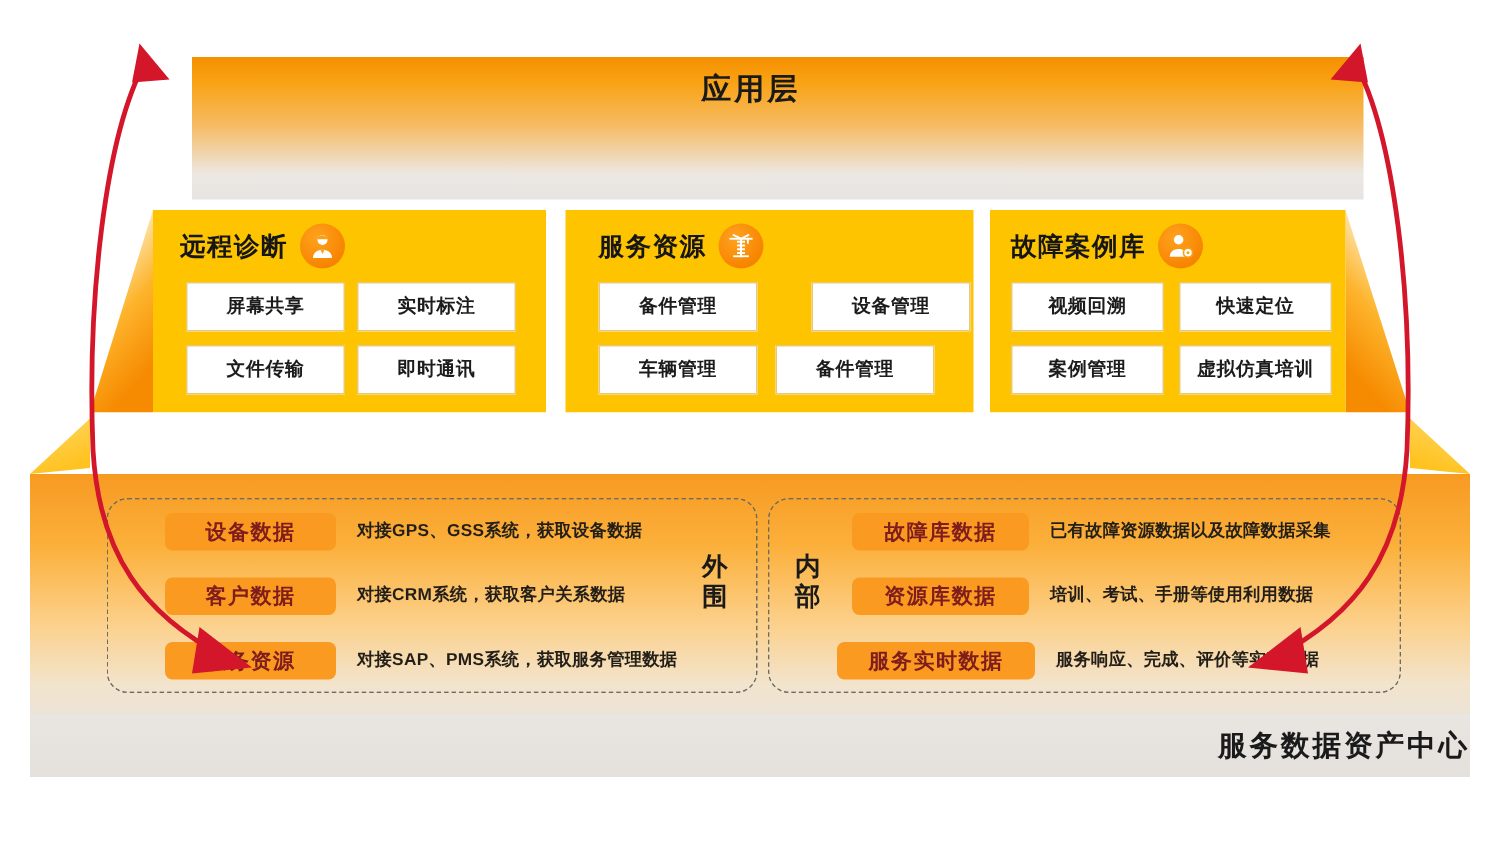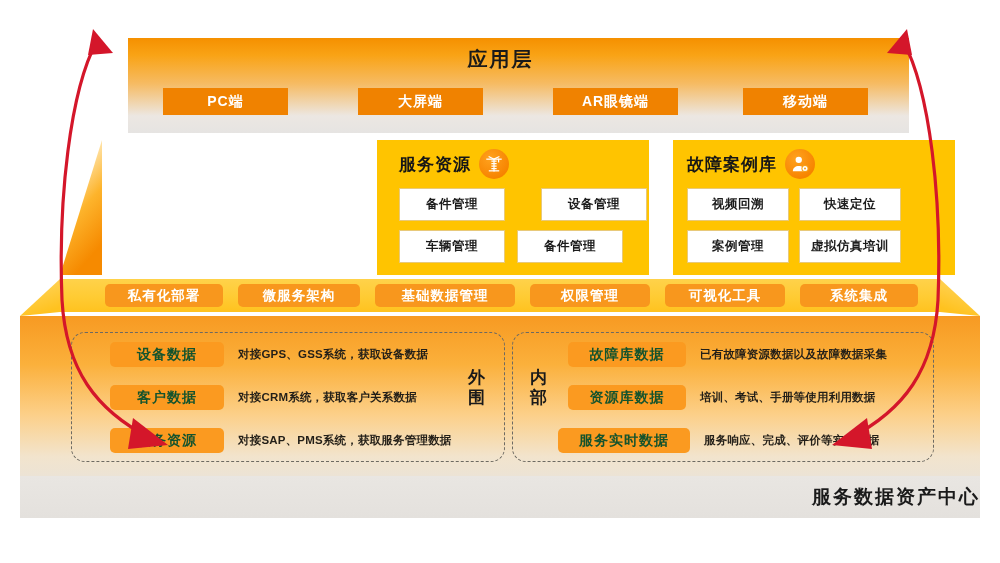--- a/index.html
+++ b/index.html
@@ -73,21 +73,21 @@
   }
   .dash-group{
     position:absolute;border:1.6px dashed #6d6a62;border-radius:14px;
   }
   .grp-label{
     position:absolute;font-size:17px;font-weight:bold;color:#1a1a1a;
     line-height:20px;text-align:center;letter-spacing:1px;
   }
   .data-tag{
     position:absolute;height:25px;line-height:25px;border-radius:5px;
-    background:#fb9a20;color:#14532d;font-size:14px;font-weight:bold;
+    background:#fb9a20;color:#7f1d1d;font-size:14px;font-weight:bold;
     text-align:center;letter-spacing:1px;
   }
   .data-desc{
     position:absolute;height:25px;line-height:25px;
     font-size:11.5px;font-weight:bold;color:#231f18;letter-spacing:.2px;white-space:nowrap;
   }
 
   
   .footer-band{
     position:absolute;left:20px;top:476px;width:960px;height:42px;
@@ -131,30 +131,43 @@
 
     <polygon points="102,140 102,275 60,275" fill="url(#wedgeL)"></polygon>
     <polygon points="897,140 897,275 940,275" fill="url(#wedgeR)"></polygon>
 
     <polygon points="60,279 60,312 20,316 20,316" fill="url(#capWedgeL)"></polygon>
     <polygon points="940,279 940,312 980,316 980,316" fill="url(#capWedgeR)"></polygon>
   </svg>
 
   <div class="app-layer">
     <div class="app-title">应用层</div>
-    <div class="app-btn-row">
-      <div class="app-btn" style="left:35px;width:125px;">PC端</div>
-      <div class="app-btn" style="left:230px;width:125px;">大屏端</div>
-      <div class="app-btn" style="left:425px;width:125px;">AR眼镜端</div>
-      <div class="app-btn" style="left:615px;width:125px;">移动端</div>
-    </div>
   </div>
 
   <div class="panel-band">
 
+    <div class="panel" style="left:0;width:262px;">
+      <div class="panel-head" style="left:18px;">
+        <span class="panel-title">远程诊断</span>
+        <span class="panel-icon">
+          <svg width="20" height="20" viewBox="0 0 24 24">
+            <circle cx="12" cy="7.2" r="4" fill="#ffffff"></circle>
+            <path d="M12 3.4c2.4 0 3.9 1.3 3.9 3.1H8.1C8.1 4.7 9.6 3.4 12 3.4z" fill="#f6a21b"></path>
+            <path d="M4.4 21.5c0-4.2 3.4-6.6 7.6-6.6s7.6 2.4 7.6 6.6z" fill="#ffffff"></path>
+            <path d="M10.4 15.1 12 18.4l1.6-3.3-1.6-.6z" fill="#f6a21b"></path>
+          </svg>
+        </span>
+      </div>
+      <div class="cell-grid">
+        <div class="cell" style="left:22px;top:0;width:104px;height:31px;">屏幕共享</div>
+        <div class="cell" style="left:136px;top:0;width:104px;height:31px;">实时标注</div>
+        <div class="cell" style="left:22px;top:42px;width:104px;height:31px;">文件传输</div>
+        <div class="cell" style="left:136px;top:42px;width:104px;height:31px;">即时通讯</div>
+      </div>
+    </div>
 
     <div class="panel" style="left:275px;width:272px;">
       <div class="panel-head" style="left:22px;">
         <span class="panel-title">服务资源</span>
         <span class="panel-icon">
           <svg width="20" height="20" viewBox="0 0 24 24">
             <g stroke="#ffffff" stroke-width="1.5" fill="none" stroke-linecap="square">
               <path d="M3.5 6.2h17"></path>
               <path d="M12 6.2v14"></path>
               <path d="M6.5 20.2h11"></path>
@@ -166,21 +179,21 @@
         </span>
       </div>
       <div class="cell-grid">
         <div class="cell" style="left:22px;top:0;width:104px;height:31px;">备件管理</div>
         <div class="cell" style="left:140px;top:0;width:104px;height:31px;margin-left:24px;">设备管理</div>
         <div class="cell" style="left:22px;top:42px;width:104px;height:31px;">车辆管理</div>
         <div class="cell" style="left:140px;top:42px;width:104px;height:31px;">备件管理</div>
       </div>
     </div>
 
-    <div class="panel" style="left:571px;width:237px;padding-left:45px;">
+    <div class="panel" style="left:558px;width:237px;">
       <div class="panel-head" style="left:14px;">
         <span class="panel-title">故障案例库</span>
         <span class="panel-icon">
           <svg width="20" height="20" viewBox="0 0 24 24">
             <circle cx="10.5" cy="7" r="3.8" fill="#ffffff"></circle>
             <path d="M3.4 20.6c0-4 3.2-6.3 7.1-6.3s7.1 2.3 7.1 6.3z" fill="#ffffff"></path>
             <circle cx="18" cy="17.3" r="4.3" fill="#f6a21b"></circle>
             <circle cx="18" cy="17.3" r="3" fill="#ffffff"></circle>
             <circle cx="18" cy="17.3" r="1.2" fill="#f6a21b"></circle>
           </svg>
@@ -189,28 +202,20 @@
       <div class="cell-grid">
         <div class="cell" style="left:14px;top:0;width:100px;height:31px;">视频回溯</div>
         <div class="cell" style="left:126px;top:0;width:100px;height:31px;">快速定位</div>
         <div class="cell" style="left:14px;top:42px;width:100px;height:31px;">案例管理</div>
         <div class="cell" style="left:126px;top:42px;width:100px;height:31px;">虚拟仿真培训</div>
       </div>
     </div>
   </div>
 
   <div class="cap-strip-top"></div>
-  <div class="cap-strip">
-    <div class="cap-pill" style="left:45px;width:118px;">私有化部署</div>
-    <div class="cap-pill" style="left:178px;width:122px;">微服务架构</div>
-    <div class="cap-pill" style="left:315px;width:140px;">基础数据管理</div>
-    <div class="cap-pill" style="left:470px;width:120px;">权限管理</div>
-    <div class="cap-pill" style="left:605px;width:120px;">可视化工具</div>
-    <div class="cap-pill" style="left:740px;width:118px;">系统集成</div>
-  </div>
   <div class="cap-strip-bot"></div>
 
   <div class="data-base">
 
     <div class="dash-group" style="left:51px;top:16px;width:432px;height:128px;"></div>
     <div class="grp-label" style="left:440px;top:52px;width:34px;">
       <span>外</span><br>
       <span>围</span>
     </div>
 

